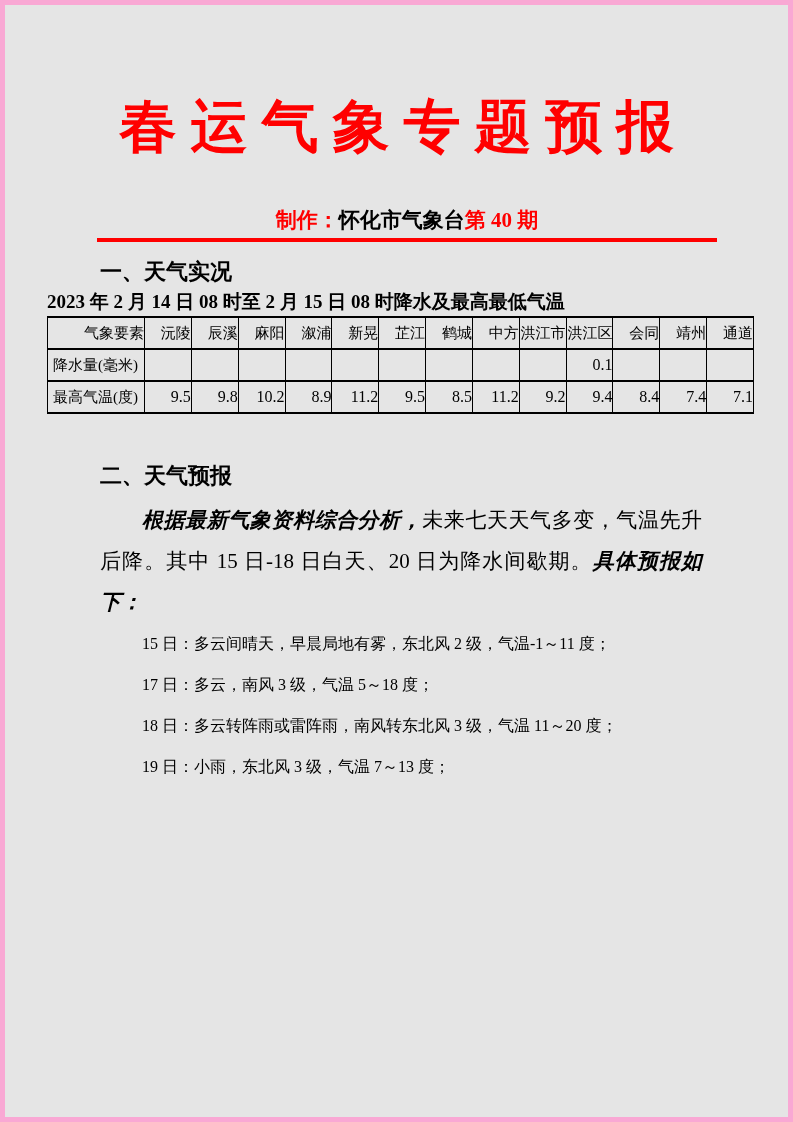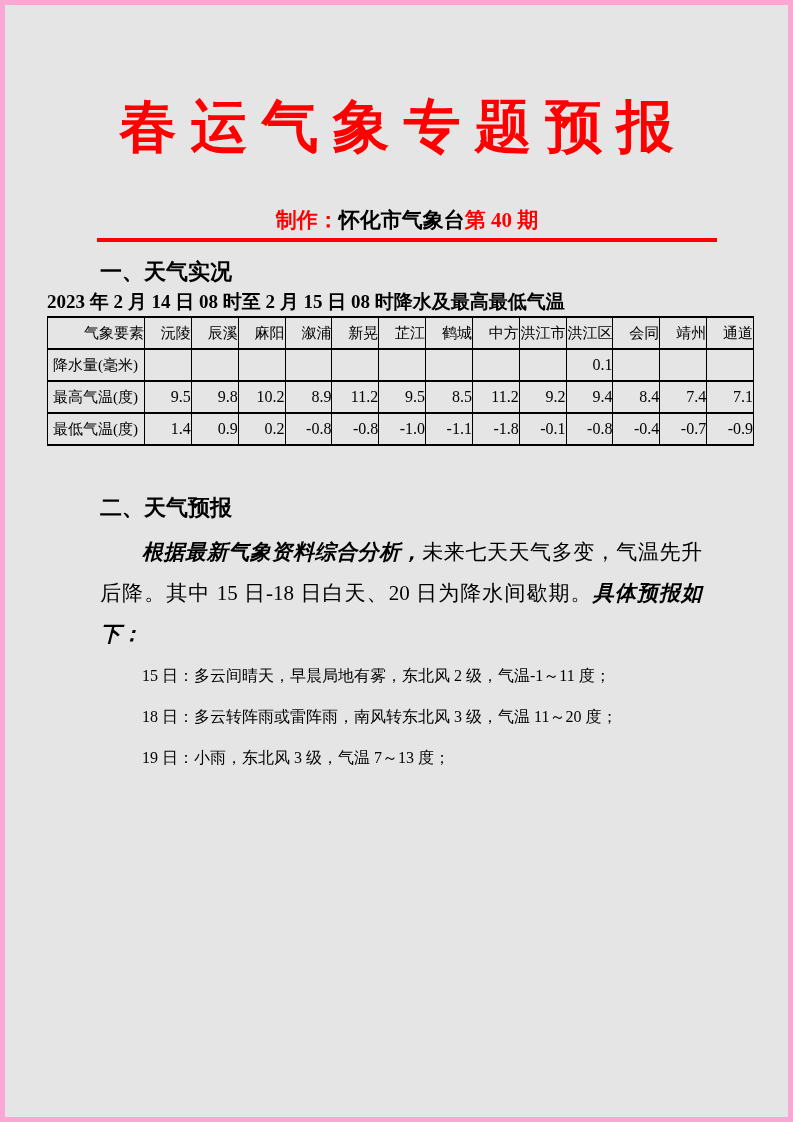--- a/index.html
+++ b/index.html
@@ -163,42 +163,27 @@
           <td>11.2</td>
           <td>9.5</td>
           <td>8.5</td>
           <td>11.2</td>
           <td>9.2</td>
           <td>9.4</td>
           <td>8.4</td>
           <td>7.4</td>
           <td>7.1</td>
         </tr>
-        <tr>
-          <td>最低气温(度)</td>
-          <td>1.4</td>
-          <td>0.9</td>
-          <td>0.2</td>
-          <td>-0.8</td>
-          <td>-0.8</td>
-          <td>-1.0</td>
-          <td>-1.1</td>
-          <td>-1.8</td>
-          <td>-0.1</td>
-          <td>-0.8</td>
-          <td>-0.4</td>
-          <td>-0.7</td>
-          <td>-0.9</td>
-        </tr>
       </tbody>
     </table>
 
   <h2 class="sec-heading second">二、天气预报</h2>
 
   <p class="intro"><b>根据最新气象资料综合分析，</b><span>未来七天天气多变，气温先升后降。其中 15 日-18 日白天、20 日为降水间歇期。</span><b>具体预报如下：</b></p>
 
   <div class="forecast-list">
     <p>15 日：多云间晴天，早晨局地有雾，东北风 2 级，气温-1～11 度；</p>
+    <p>17 日：多云，南风 3 级，气温 5～18 度；</p>
     <p>18 日：多云转阵雨或雷阵雨，南风转东北风 3 级，气温 11～20 度；</p>
     <p>19 日：小雨，东北风 3 级，气温 7～13 度；</p>
   </div>
 
 </div>
 
 </body></html>

